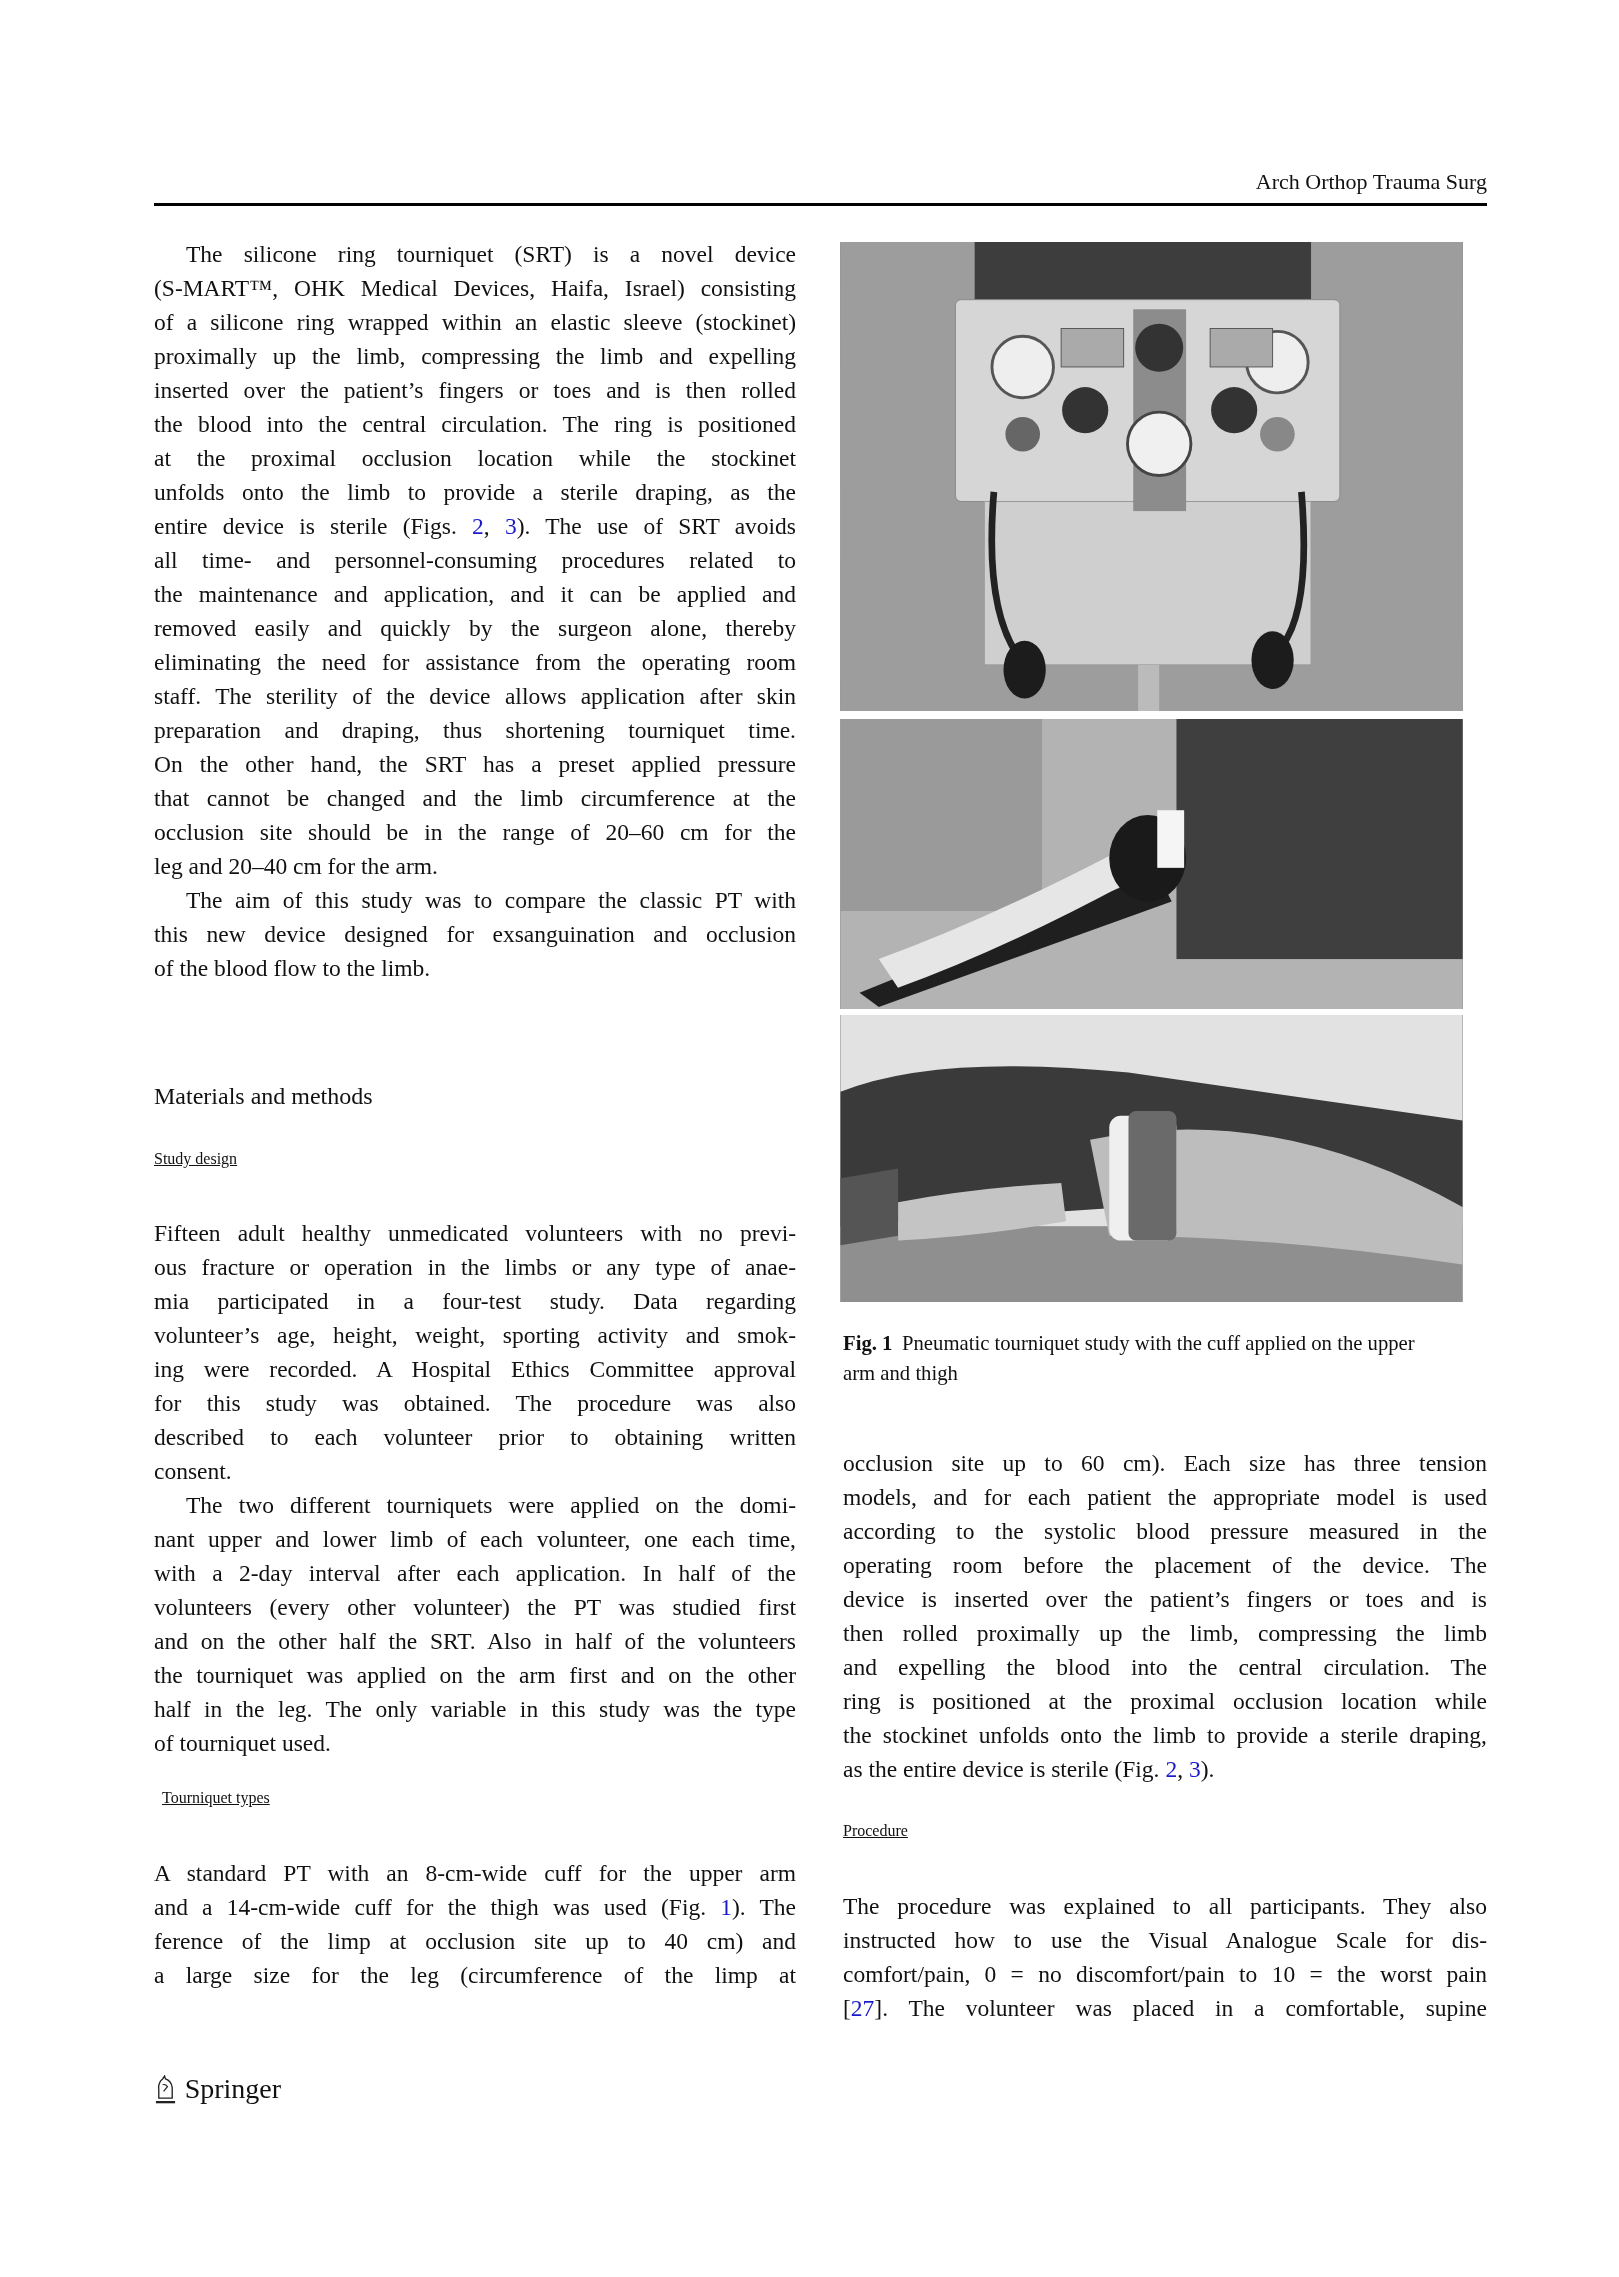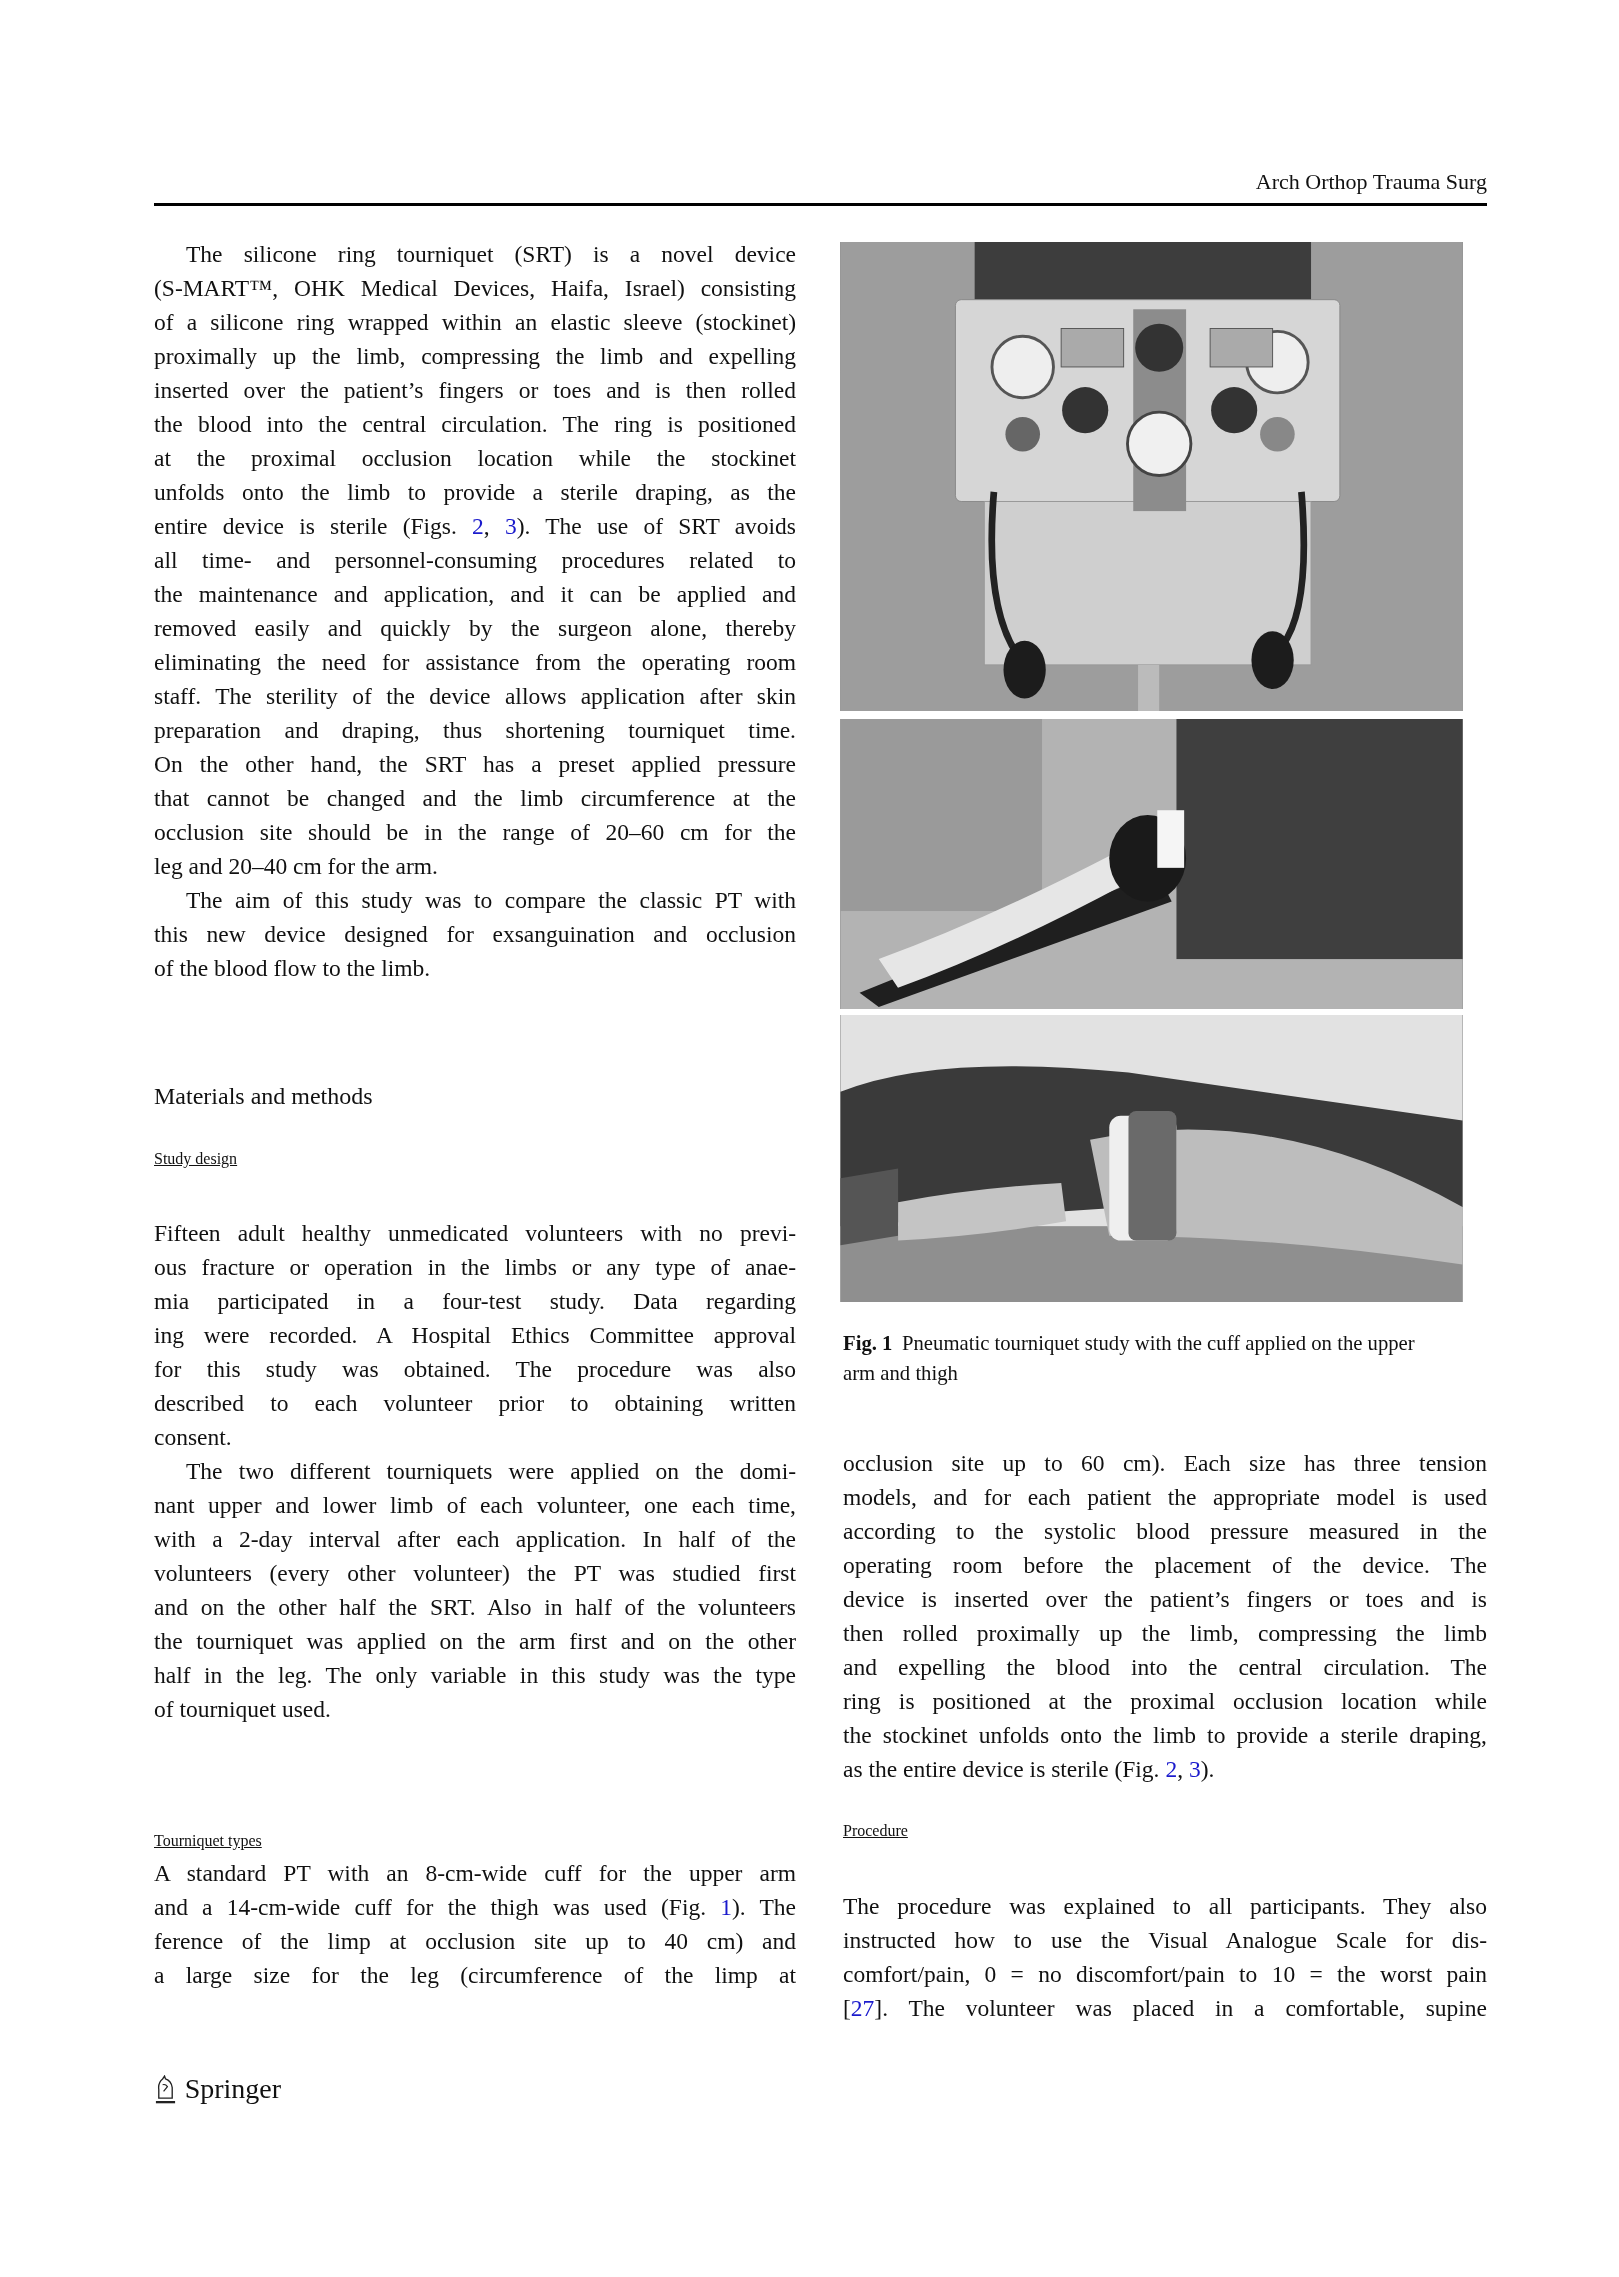--- a/index.html
+++ b/index.html
@@ -55,35 +55,36 @@
   <span class="line last">of the blood flow to the limb.</span>
 </div>
 
 <div class="sec-head" style="left:154px; top:1083px;">Materials and methods</div>
 <div class="subsec" style="left:154px; top:1150px;">Study design</div>
 
 <div class="col col-left" style="top:1216px;">
   <span class="line">Fifteen adult healthy unmedicated volunteers with no previ-</span>
   <span class="line">ous fracture or operation in the limbs or any type of anae-</span>
   <span class="line">mia participated in a four-test study. Data regarding</span>
+  <span class="line">volunteer’s age, height, weight, sporting activity and smok-</span>
   <span class="line">ing were recorded. A Hospital Ethics Committee approval</span>
   <span class="line">for this study was obtained. The procedure was also</span>
   <span class="line">described to each volunteer prior to obtaining written</span>
   <span class="line last">consent.</span>
   <span class="line indent">The two different tourniquets were applied on the domi-</span>
   <span class="line">nant upper and lower limb of each volunteer, one each time,</span>
   <span class="line">with a 2-day interval after each application. In half of the</span>
   <span class="line">volunteers (every other volunteer) the PT was studied first</span>
   <span class="line">and on the other half the SRT. Also in half of the volunteers</span>
   <span class="line">the tourniquet was applied on the arm first and on the other</span>
   <span class="line">half in the leg. The only variable in this study was the type</span>
   <span class="line last">of tourniquet used.</span>
 </div>
 
-<div class="subsec" style="left:154px; top:1789px;margin-top:43px;">Tourniquet types</div>
+<div class="subsec" style="left:162px; top:1789px;">Tourniquet types</div>
 
 <div class="col col-left" style="top:1856px;">
   <span class="line">A standard PT with an 8-cm-wide cuff for the upper arm</span>
   <span class="line"><span>and a 14-cm-wide cuff for the thigh was used (Fig. </span><a class="link">1</a><span>). The</span></span>
   <span class="line">ference of the limp at occlusion site up to 40 cm) and</span>
   <span class="line">a large size for the leg (circumference of the limp at</span>
 </div>
 
 <div class="photo" style="top:242px; height:469px; background:linear-gradient(180deg,#6e6e6e 0%,#9a9a9a 30%,#b9b9b9 60%,#8f8f8f 100%);">
   <svg width="623" height="469" viewBox="0 0 648 488">

